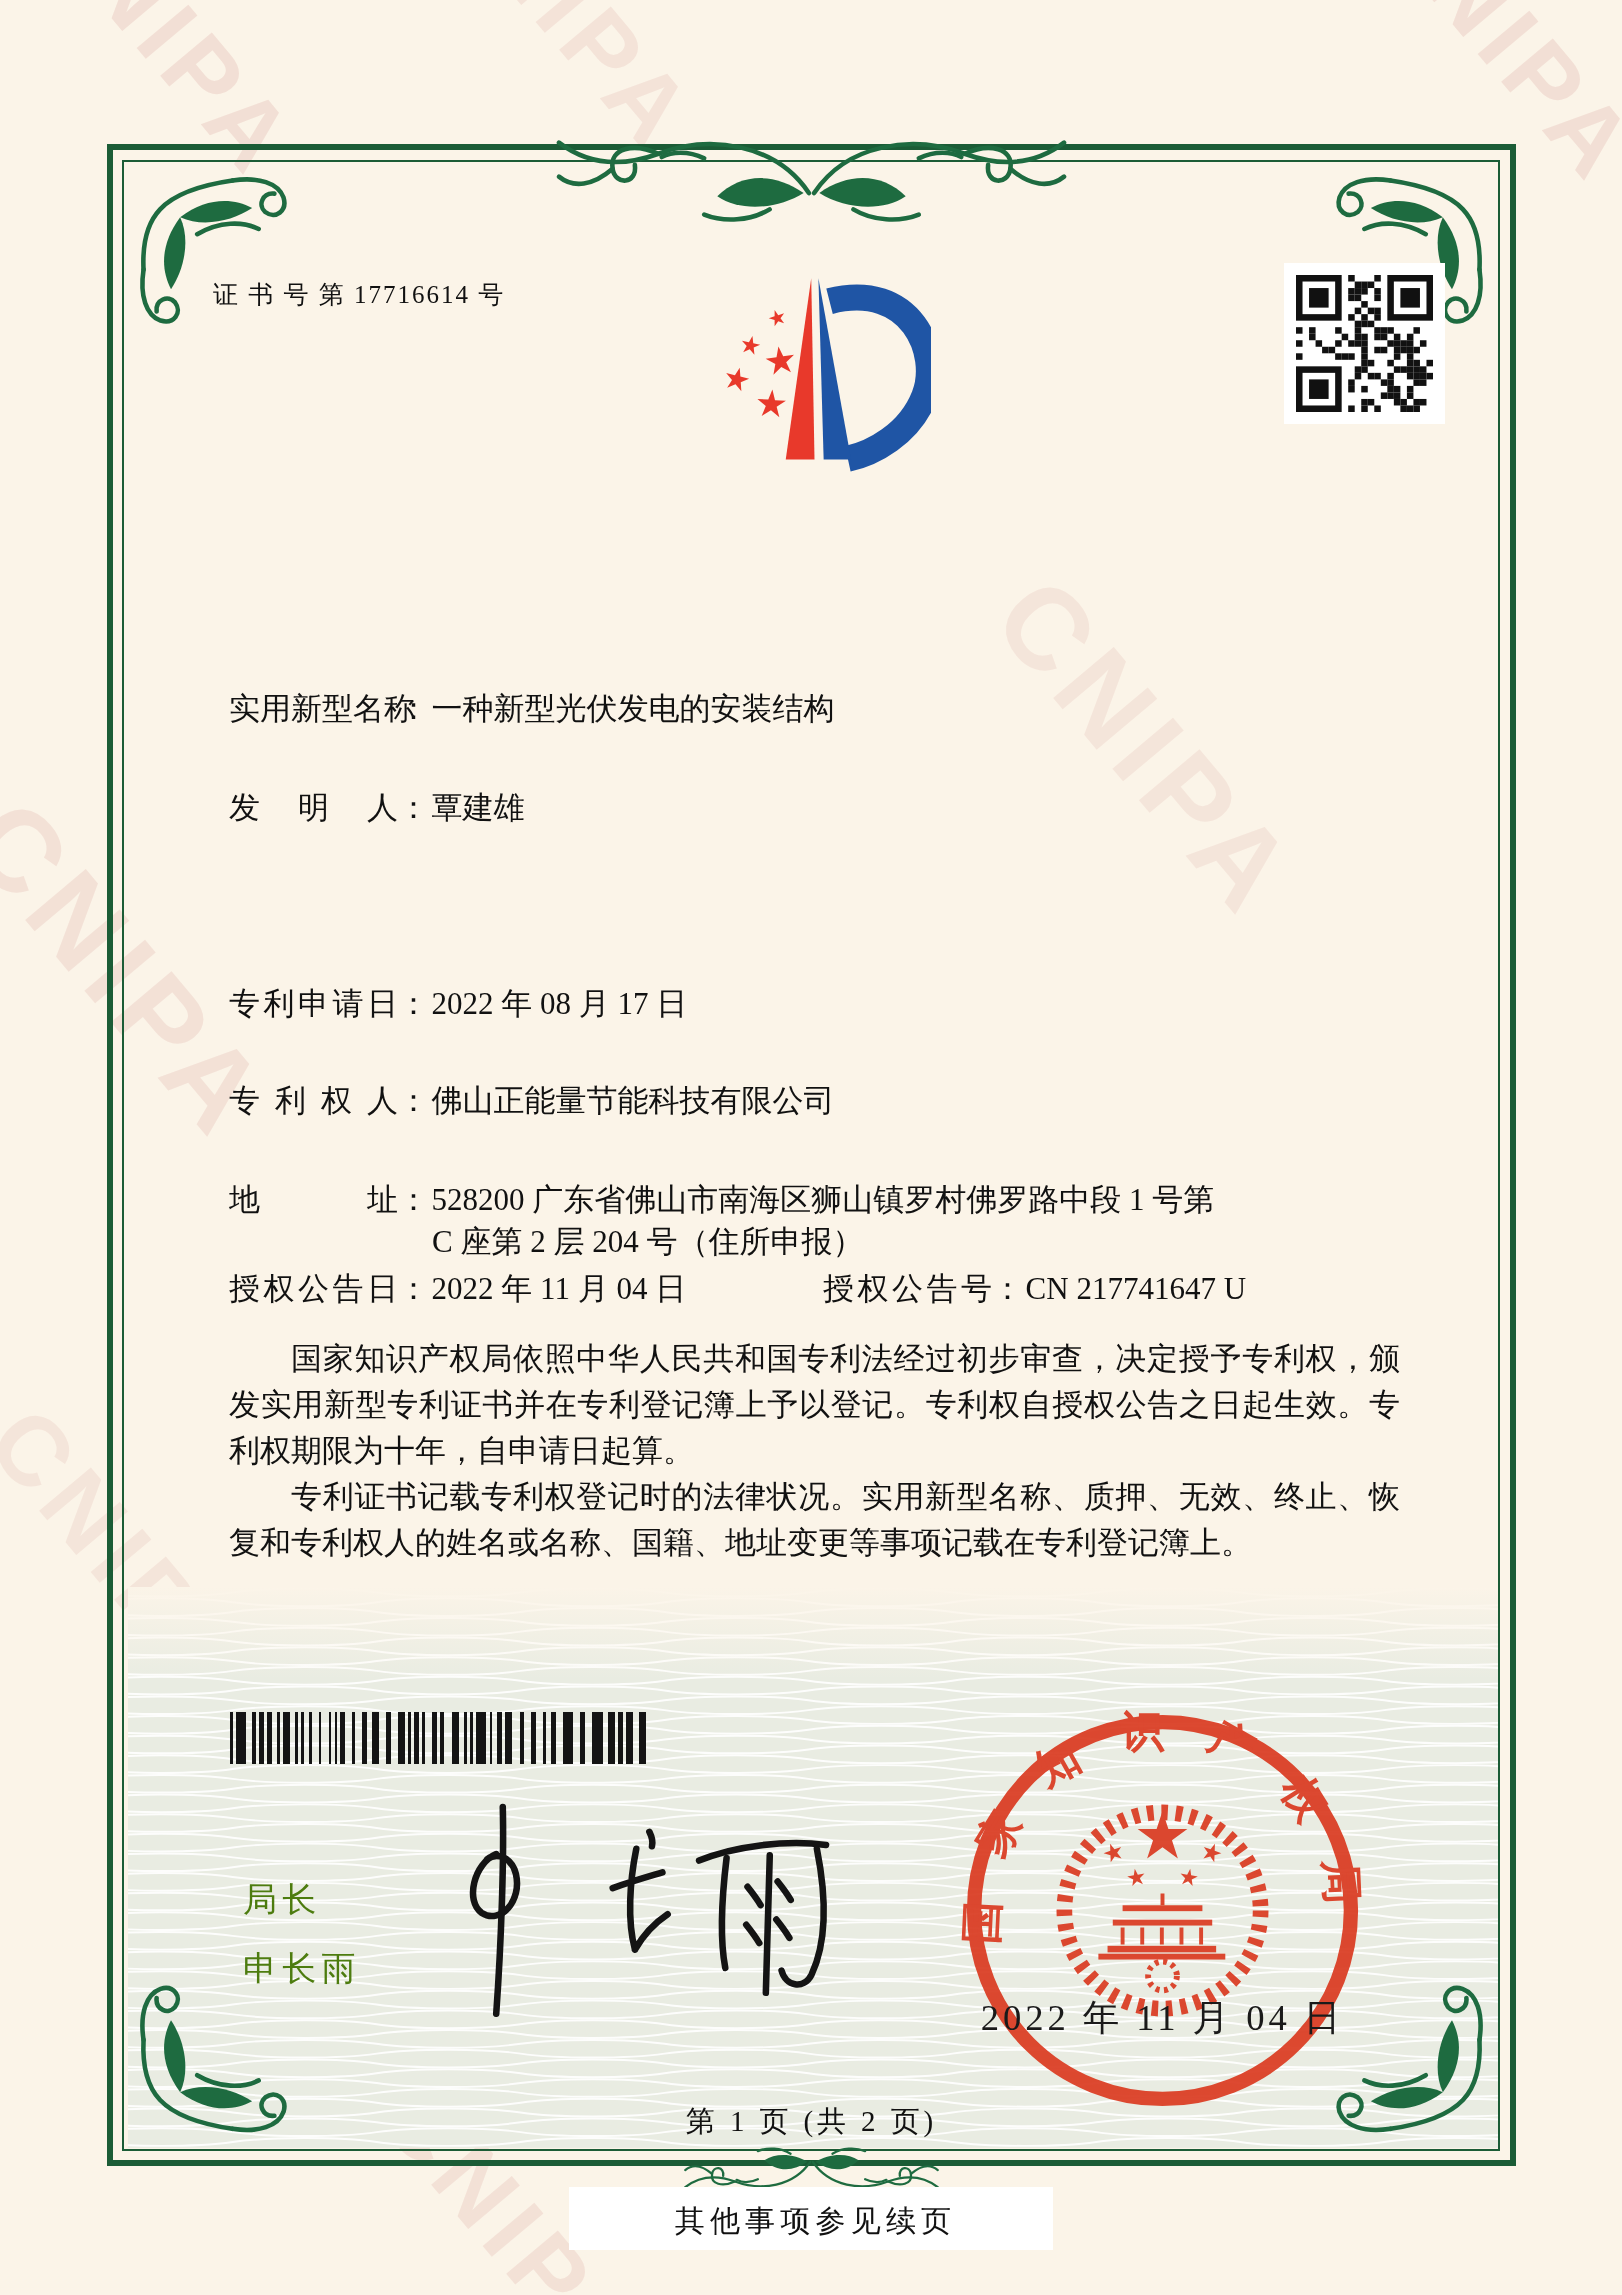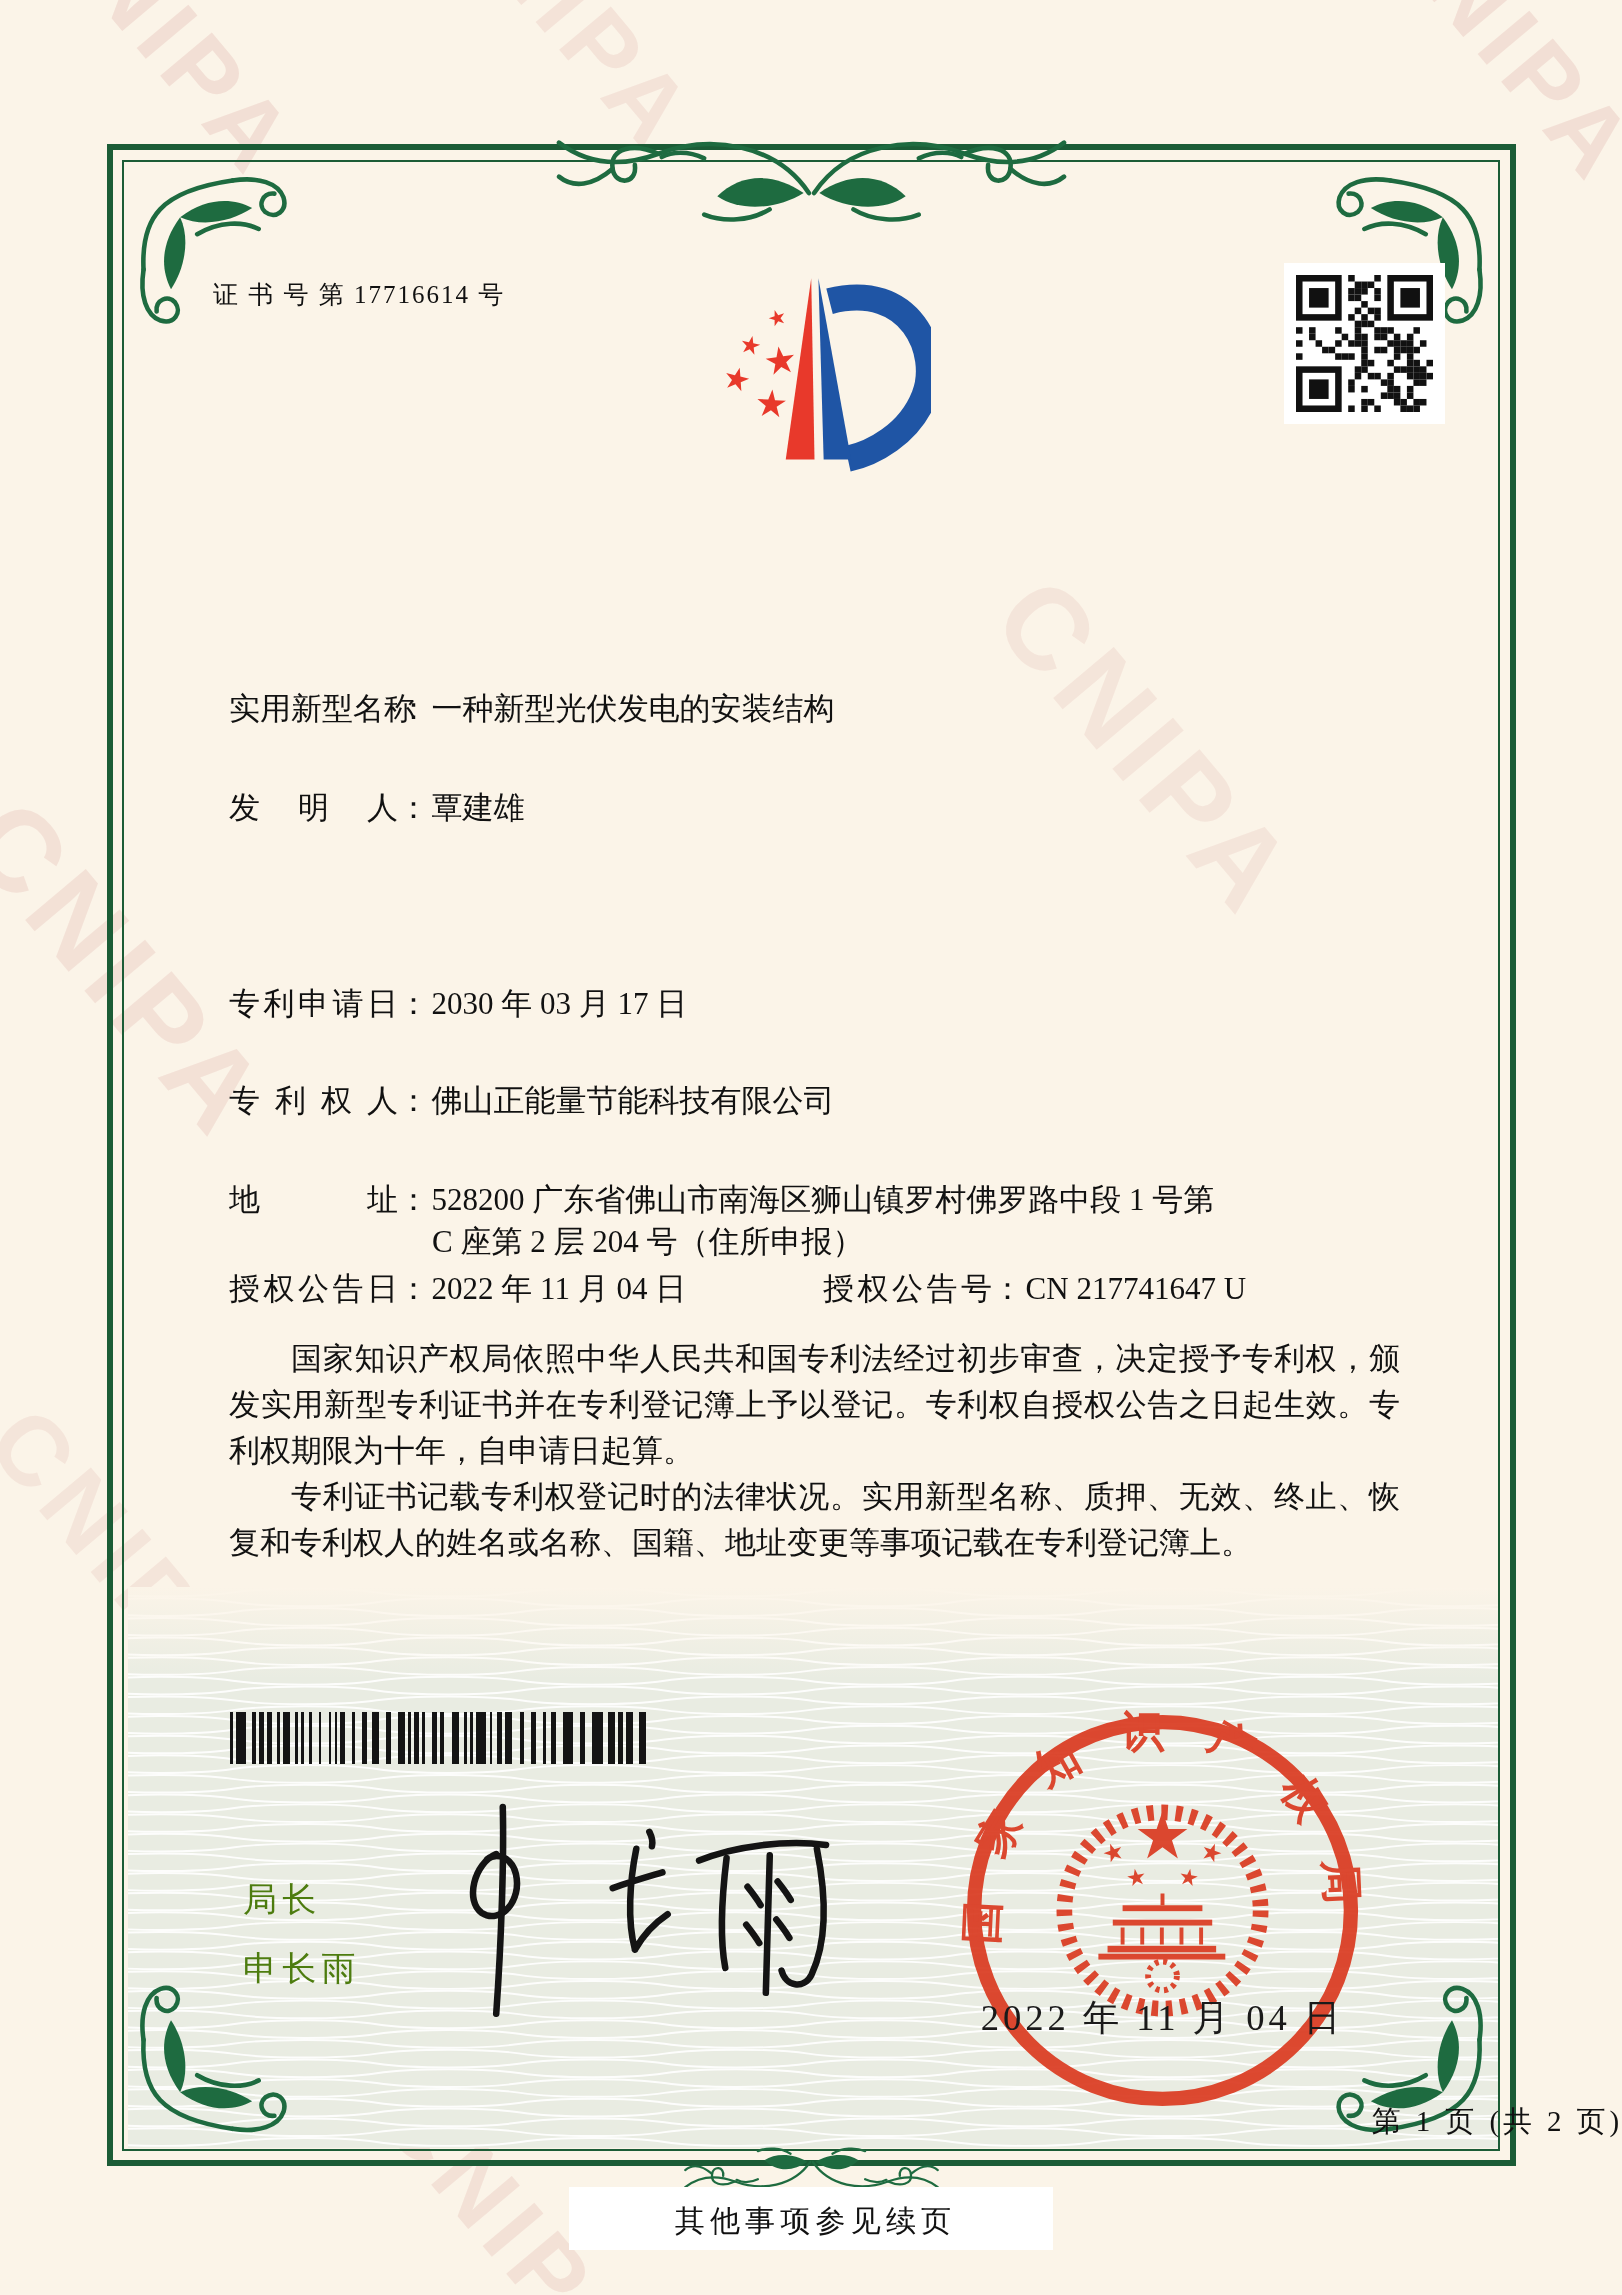--- a/index.html
+++ b/index.html
@@ -46,21 +46,21 @@
   .barcode i{display:inline-block;height:100%;background:#141414;vertical-align:top;}
   
   .director-title,.director-name{position:absolute;left:243px;z-index:4;
     font-family:"Liberation Sans","DejaVu Sans",sans-serif;font-size:34px;letter-spacing:5.2px;color:#4d7c0f;}
   .director-title{top:1877px;}
   .director-name{top:1946px;}
   .sig{position:absolute;left:419px;top:1803px;z-index:4;}
   
   .seal{position:absolute;left:961px;top:1709px;width:403px;height:403px;z-index:4;}
   
-  .page-num{position:absolute;left:0;right:0;top:2102px;text-align:right;font-size:29px;
+  .page-num{position:absolute;left:0;right:0;top:2102px;text-align:center;font-size:29px;
     letter-spacing:3.9px;z-index:3;}
   .note-strip{position:absolute;left:569px;top:2187px;width:484px;height:63px;background:#fff;z-index:3;}
   .note{position:absolute;left:8px;right:0;top:2201px;text-align:center;font-size:30px;
     letter-spacing:5.2px;z-index:4;}
 </style>
 </head>
 <body>
 
 <div class="page">
 
@@ -312,21 +312,21 @@
   </div>
 
 
   <div class="frow" style="top:688px;">
     <span class="flabel">实用新型名称</span><span class="fcolon">：</span><span class="fvalue">一种新型光伏发电的安装结构</span>
   </div>
   <div class="frow" style="top:787px;">
     <span class="flabel">发明人</span><span class="fcolon">：</span><span class="fvalue">覃建雄</span>
   </div>
   <div class="frow" style="top:983px;">
-    <span class="flabel">专利申请日</span><span class="fcolon">：</span><span class="fvalue">2030 年 03 月 17 日</span>
+    <span class="flabel">专利申请日</span><span class="fcolon">：</span><span class="fvalue">2022 年 08 月 17 日</span>
   </div>
   <div class="frow" style="top:1080px;">
     <span class="flabel">专利权人</span><span class="fcolon">：</span><span class="fvalue">佛山正能量节能科技有限公司</span>
   </div>
   <div class="frow" style="top:1179px;">
     <span class="flabel">地址</span><span class="fcolon">：</span><span class="fvalue">528200 广东省佛山市南海区狮山镇罗村佛罗路中段 1 号第</span>
   </div>
   <div class="addr2" style="top:1221px;">C 座第 2 层 204 号（住所申报）</div>
   <div class="frow" style="top:1268px;">
     <span class="flabel">授权公告日</span><span class="fcolon">：</span><span class="fvalue">2022 年 11 月 04 日</span>

